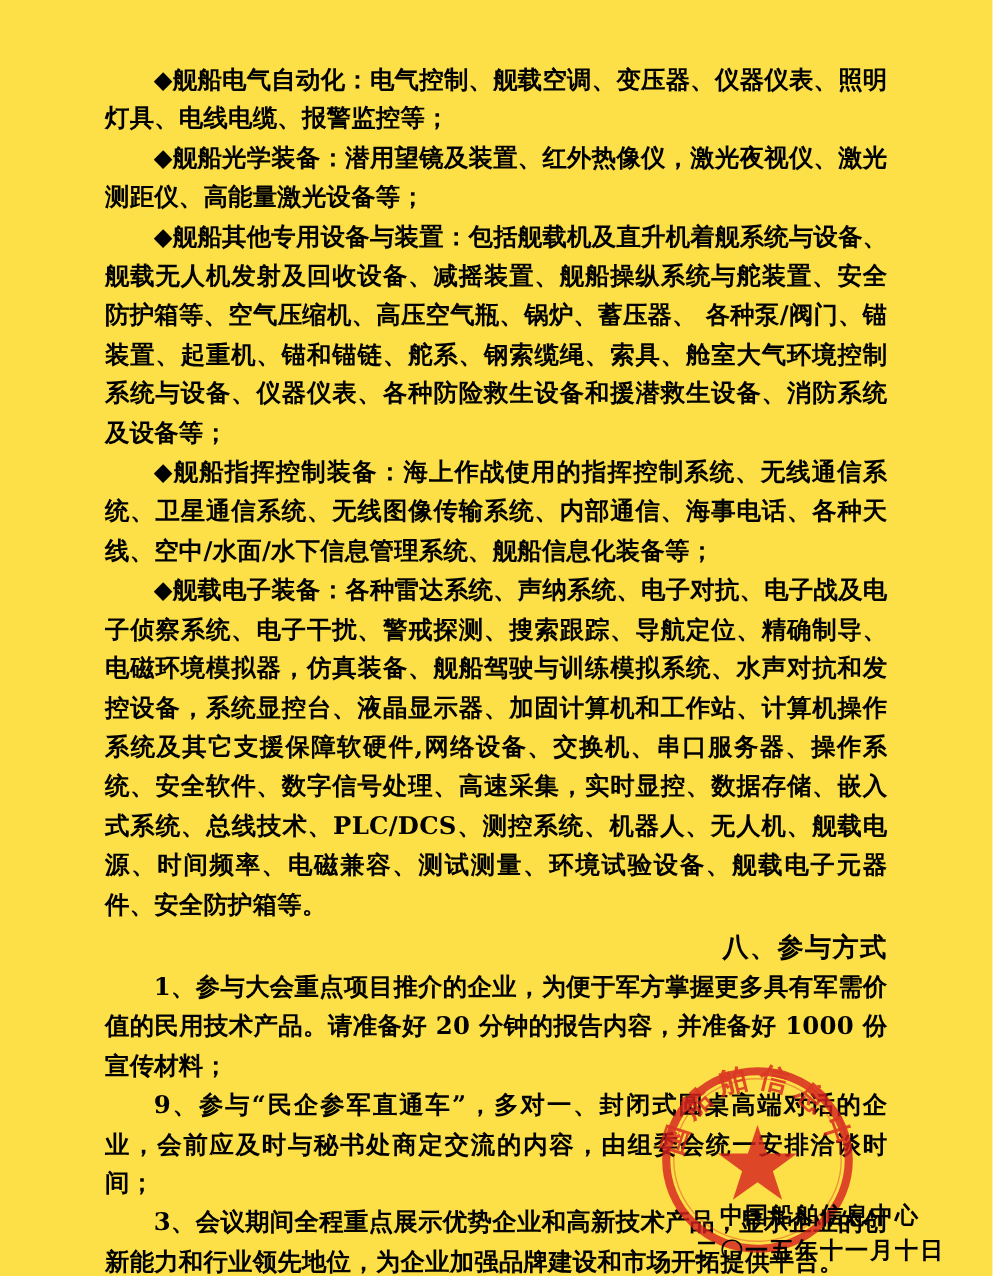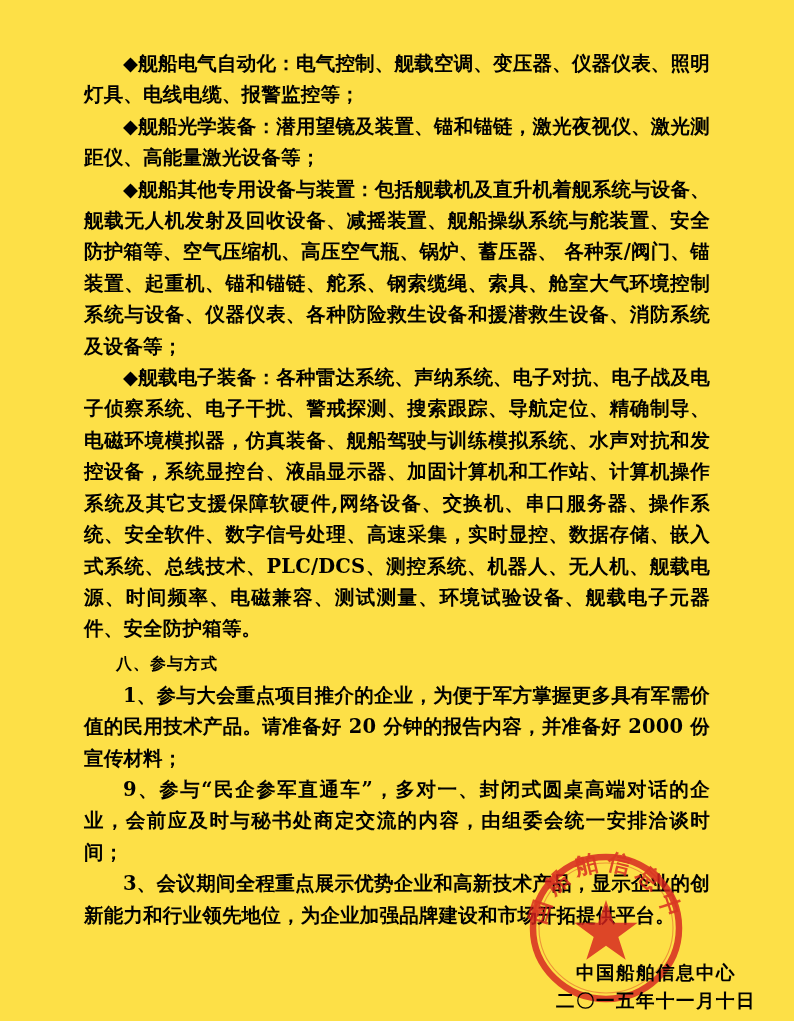--- a/index.html
+++ b/index.html
@@ -30,26 +30,27 @@
     text-justify: inter-ideograph;
     text-indent: 2em;
     margin: 0;
     letter-spacing: 0.2px;
     font-weight: 700;
     font-family: "DejaVu Serif", "Liberation Serif", serif;
   }
   .para.bullet { text-indent: 2em; }
   
   .heading {
-    font-size: 16px;
+    font-size: 21px;
     line-height: 32px;
     font-weight: 700;
     text-indent: 2em;
     margin: 3px 0 0 0;
     letter-spacing: 1px;
+    text-align: right;
   }
   
   .signature {
     position: absolute;
     right: 38px;
     bottom: 6px;
     text-align: center;
     font-size: 18.5px;
     line-height: 28px;
     font-weight: 700;
@@ -71,30 +72,31 @@
 </style>
 </head>
 <body>
 
 <div class="page">
 
   <div class="content">
 
     <p class="para bullet">◆舰船电气自动化：电气控制、舰载空调、变压器、仪器仪表、照明灯具、电线电缆、报警监控等；</p>
 
-    <p class="para bullet">◆舰船光学装备：潜用望镜及装置、锚和锚链，激光夜视仪、激光测距仪、高能量激光设备等；</p>
+    <p class="para bullet">◆舰船光学装备：潜用望镜及装置、红外热像仪，激光夜视仪、激光测距仪、高能量激光设备等；</p>
 
     <p class="para bullet">◆舰船其他专用设备与装置：包括舰载机及直升机着舰系统与设备、舰载无人机发射及回收设备、减摇装置、舰船操纵系统与舵装置、安全防护箱等、空气压缩机、高压空气瓶、锅炉、蓄压器、 各种泵/阀门、锚装置、起重机、锚和锚链、舵系、钢索缆绳、索具、舱室大气环境控制系统与设备、仪器仪表、各种防险救生设备和援潜救生设备、消防系统及设备等；</p>
 
+    <p class="para bullet">◆舰船指挥控制装备：海上作战使用的指挥控制系统、无线通信系统、卫星通信系统、无线图像传输系统、内部通信、海事电话、各种天线、空中/水面/水下信息管理系统、舰船信息化装备等；</p>
 
     <p class="para bullet">◆舰载电子装备：各种雷达系统、声纳系统、电子对抗、电子战及电子侦察系统、电子干扰、警戒探测、搜索跟踪、导航定位、精确制导、电磁环境模拟器，仿真装备、舰船驾驶与训练模拟系统、水声对抗和发控设备，系统显控台、液晶显示器、加固计算机和工作站、计算机操作系统及其它支援保障软硬件,网络设备、交换机、串口服务器、操作系统、安全软件、数字信号处理、高速采集，实时显控、数据存储、嵌入式系统、总线技术、PLC/DCS、测控系统、机器人、无人机、舰载电源、时间频率、电磁兼容、测试测量、环境试验设备、舰载电子元器件、安全防护箱等。</p>
 
     <h2 class="heading">八、参与方式</h2>
 
-    <p class="para">1、参与大会重点项目推介的企业，为便于军方掌握更多具有军需价值的民用技术产品。请准备好 20 分钟的报告内容，并准备好 2000 份宣传材料；</p>
+    <p class="para">1、参与大会重点项目推介的企业，为便于军方掌握更多具有军需价值的民用技术产品。请准备好 20 分钟的报告内容，并准备好 1000 份宣传材料；</p>
 
     <p class="para">9、参与“民企参军直通车”，多对一、封闭式圆桌高端对话的企业，会前应及时与秘书处商定交流的内容，由组委会统一安排洽谈时间；</p>
 
     <p class="para">3、会议期间全程重点展示优势企业和高新技术产品，显示企业的创新能力和行业领先地位，为企业加强品牌建设和市场开拓提供平台。</p>
 
   </div>
 
   <div class="seal">
     <svg viewBox="0 0 164 160" xmlns="http://www.w3.org/2000/svg">
       <defs>

